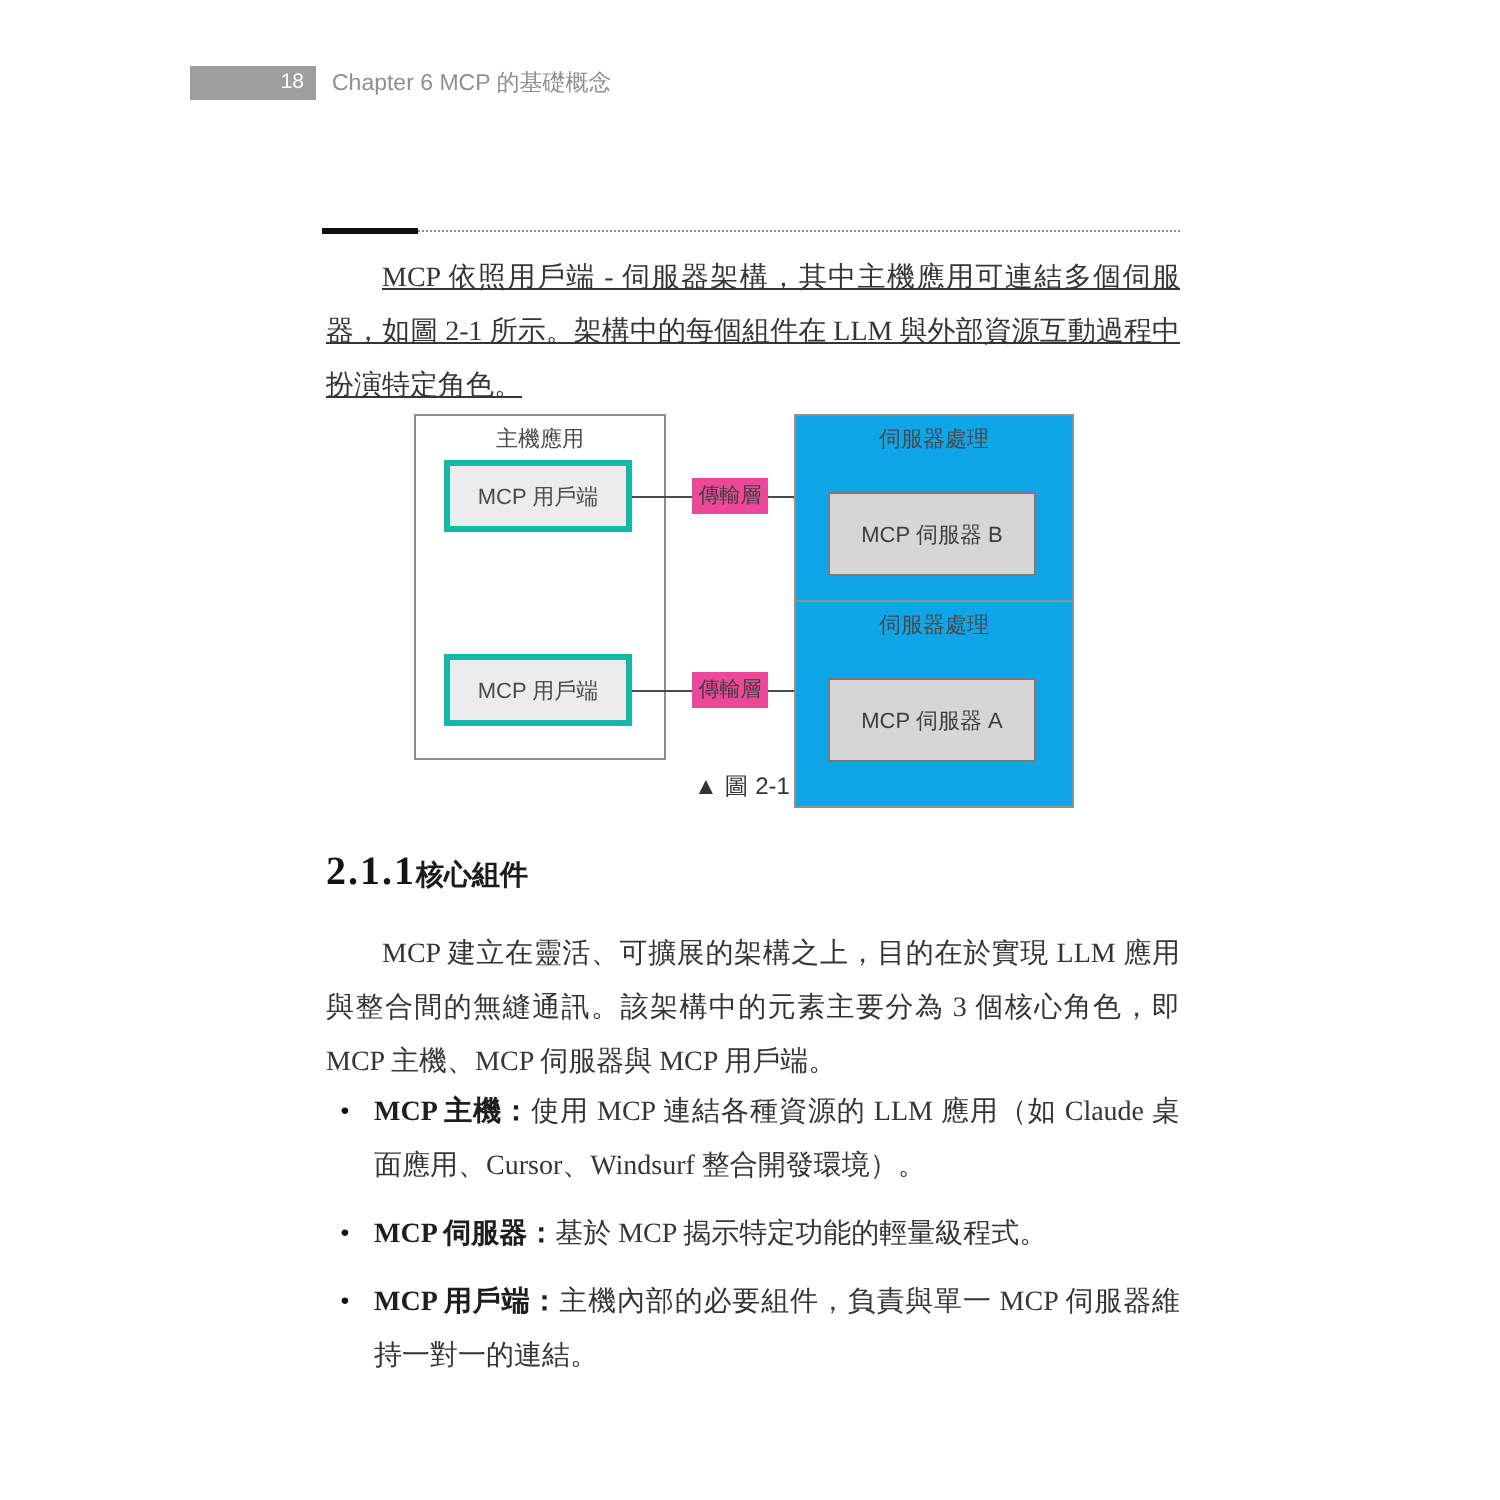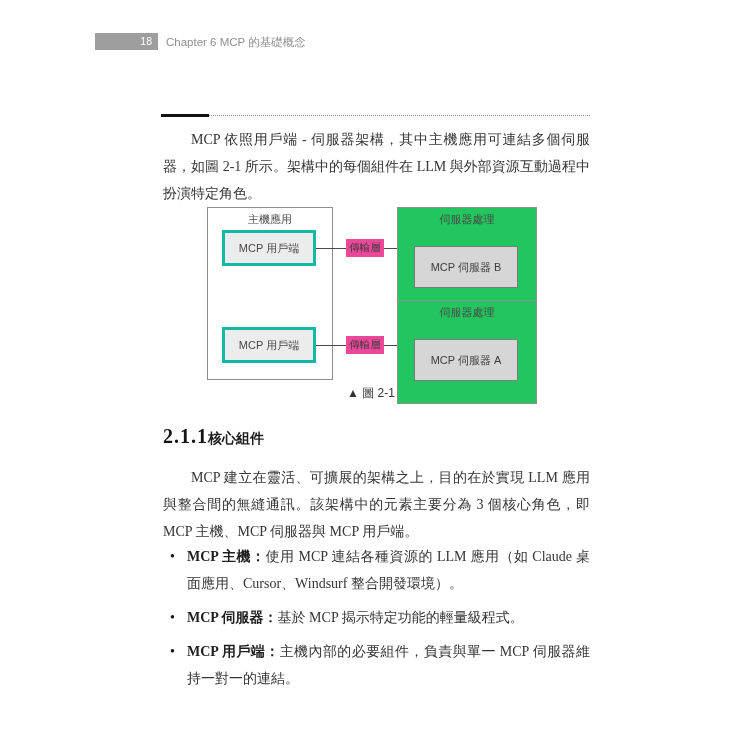--- a/index.html
+++ b/index.html
@@ -54,21 +54,21 @@
     position:absolute;left:-2px;top:0;width:48px;height:3px;background:#111111;
   }
 
   
   .body-para{
     position:absolute;left:163px;width:427px;
     font-size:14px;line-height:27px;
     text-align:justify;text-indent:28px;
     color:#353535;
   }
-  #para-intro{top:126px;}
+  #para-intro{top:126px;text-decoration:underline;}
   #para-core{top:464px;}
 
   
   .figure{
     position:absolute;left:205px;top:207px;width:332px;height:176px;
     font-family:"Liberation Sans","DejaVu Sans",sans-serif;
     font-size:11px;color:#4a4a4a;
   }
   .fbox{position:absolute;box-sizing:border-box;}
   .host-box{
@@ -79,21 +79,21 @@
     position:absolute;top:4px;left:0;width:100%;text-align:center;
   }
   .client-box{
     left:17px;top:23px;width:94px;height:36px;
     background:#ececec;border:3px solid #14b8a6;
     display:flex;align-items:center;justify-content:center;
   }
   #client-box-2{top:120px;}
   .server-group{
     left:192px;top:0;width:140px;height:104px;
-    background:#22c55e;border:1px solid #909090;
+    background:#0ea5e9;border:1px solid #909090;
   }
   #server-group-a{top:93px;}
   .server-inner{
     position:absolute;left:16px;top:22px;width:104px;height:42px;
     background:#d6d6d6;border:1px solid #7a7a7a;
     box-sizing:border-box;
     display:flex;align-items:center;justify-content:center;
     color:#3d3d3d;
     margin-top:16px;
   }

